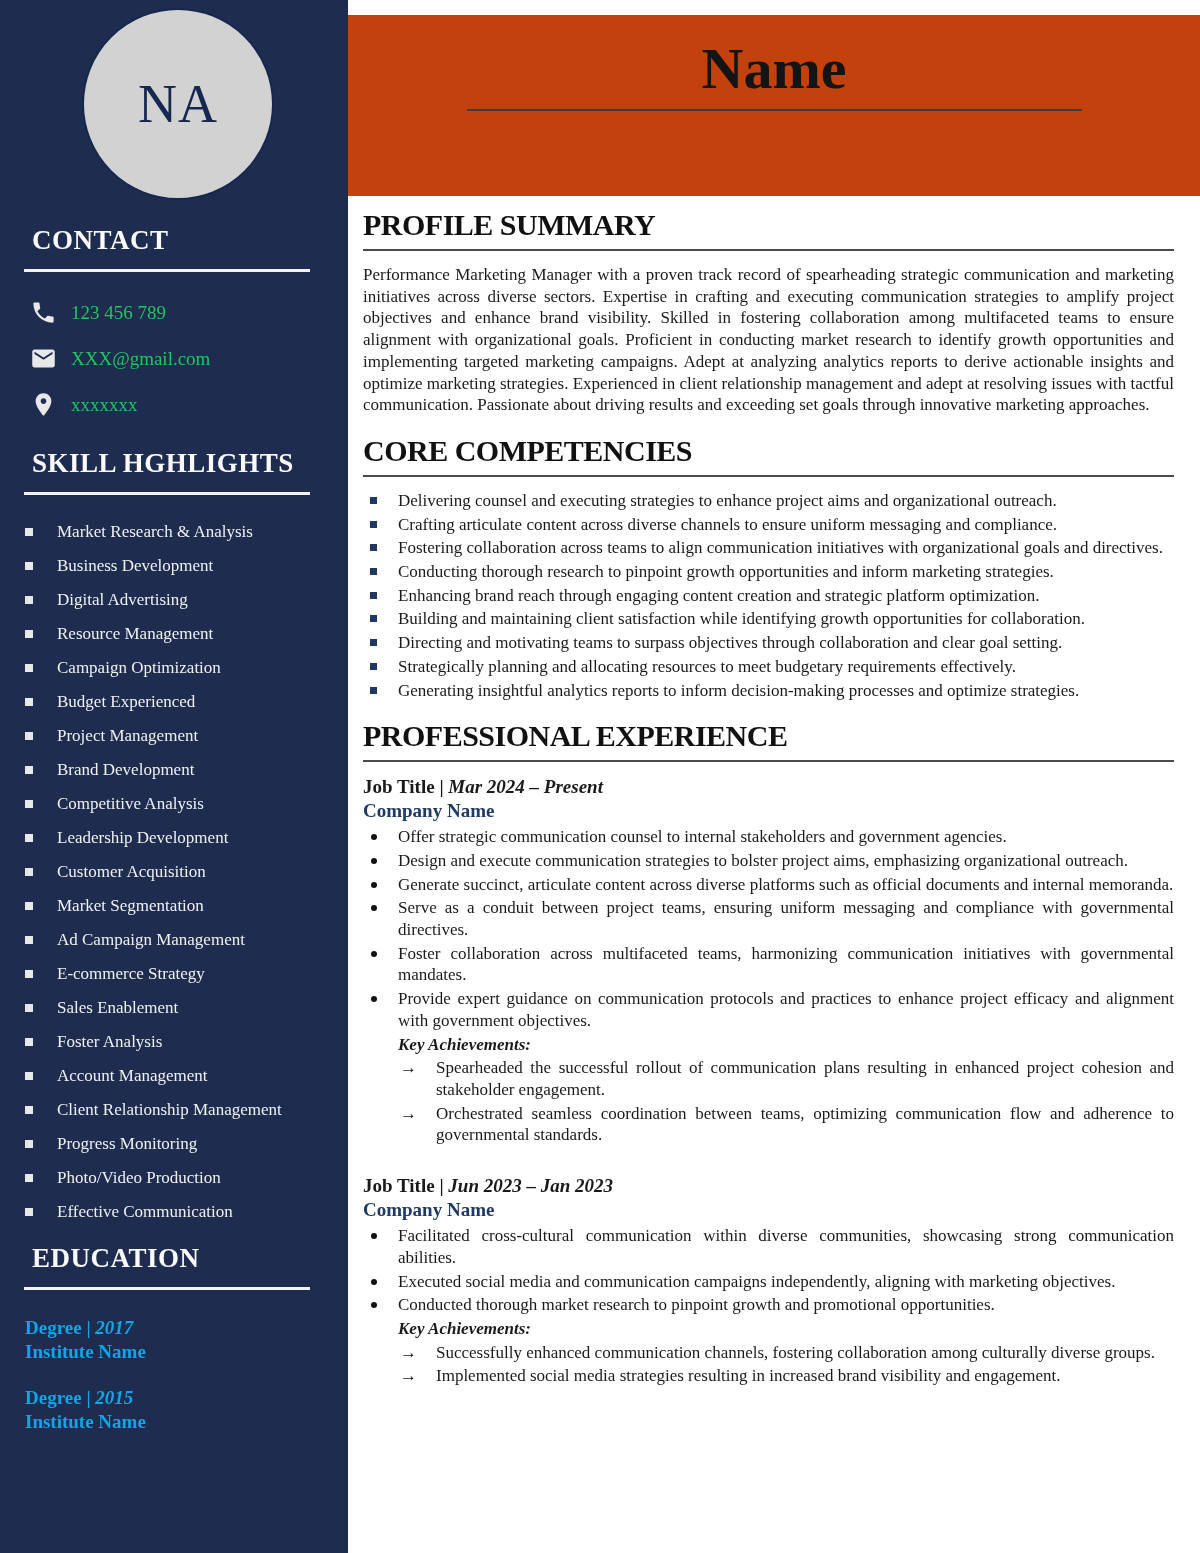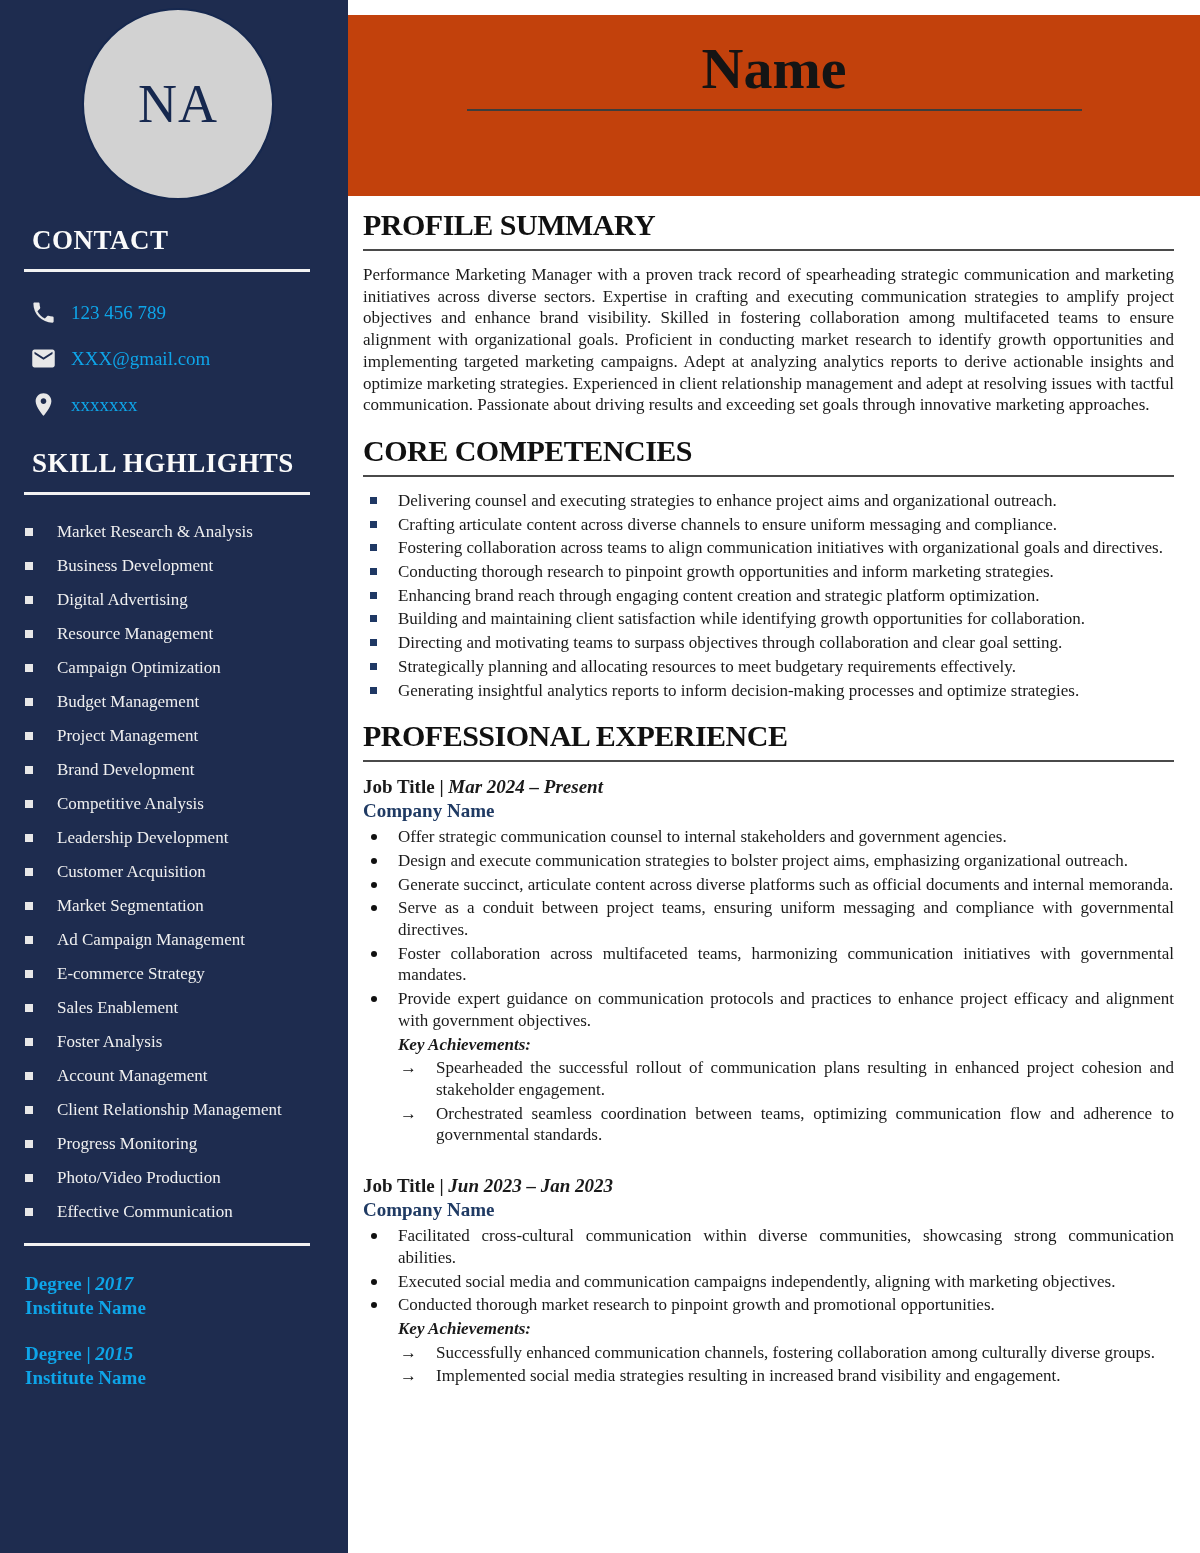--- a/index.html
+++ b/index.html
@@ -12,21 +12,21 @@
   .avatar{position:absolute;left:82px;top:8px;width:188px;height:188px;border-radius:50%;
           background:#d2d2d2;border:2px solid #16284f;display:flex;align-items:center;justify-content:center;}
   .avatar span{font-size:54px;font-weight:normal;color:#16284f;letter-spacing:1px;}
   .sb-h2{font-size:27px;font-weight:bold;margin:0 0 0 32px;letter-spacing:.5px;color:#fafafa;}
   .sb-rule{height:3px;background:#f2f2f2;margin:13px 38px 0 24px;}
   .contact-list{list-style:none;margin:27px 0 0 0;padding:0;}
   .contact-list li{display:flex;align-items:center;margin:0 0 19px 30px;}
   .cicon{width:27px;height:27px;flex:0 0 27px;margin-right:14px;display:inline-flex;
          align-items:center;justify-content:center;}
   .cicon svg{width:27px;height:27px;fill:#e8e8e8;}
-  .cval{font-size:19px;color:#0ea5e9;}
+  .cval{font-size:19px;color:#22c55e;}
   .skills{margin-top:30px;}
   .skill-list{list-style:none;margin:26px 0 0 0;padding:0;}
   .skill-list li{position:relative;padding-left:57px;font-size:17px;line-height:22px;
                  margin-bottom:12px;color:#f0f0f0;}
   .skill-list li::before{content:"";position:absolute;left:25px;top:7px;width:8px;height:8px;
                  background:#e8e8e8;}
   .education{margin-top:20px;}
   .edu-entry{margin:26px 0 0 25px;font-size:19px;font-weight:bold;line-height:24px;color:#0ea5e9;}
   .edu-entry + .edu-entry{margin-top:22px;}
   .edu-year{font-style:italic;}
@@ -109,40 +109,41 @@
 
     <section class="skills">
       <h2 class="sb-h2">SKILL HGHLIGHTS</h2>
       <div class="sb-rule"></div>
       <ul class="skill-list">
         <li>Market Research &amp; Analysis</li>
         <li>Business Development</li>
         <li>Digital Advertising</li>
         <li>Resource Management</li>
         <li>Campaign Optimization</li>
-        <li>Budget Management</li>
+        <li>Budget Experienced</li>
         <li>Project Management</li>
         <li>Brand Development</li>
         <li>Competitive Analysis</li>
         <li>Leadership Development</li>
         <li>Customer Acquisition</li>
         <li>Market Segmentation</li>
         <li>Ad Campaign Management</li>
         <li>E-commerce Strategy</li>
         <li>Sales Enablement</li>
         <li>Foster Analysis</li>
         <li>Account Management</li>
         <li>Client Relationship Management</li>
         <li>Progress Monitoring</li>
         <li>Photo/Video Production</li>
         <li>Effective Communication</li>
       </ul>
     </section>
 
     <section class="education">
+      <h2 class="sb-h2">EDUCATION</h2>
       <div class="sb-rule"></div>
       <div class="edu-entry">
         <div><span>Degree</span> <span>|</span> <span class="edu-year">2017</span></div>
         <div>Institute Name</div>
       </div>
       <div class="edu-entry">
         <div><span>Degree</span> <span>|</span> <span class="edu-year">2015</span></div>
         <div>Institute Name</div>
       </div>
     </section>

